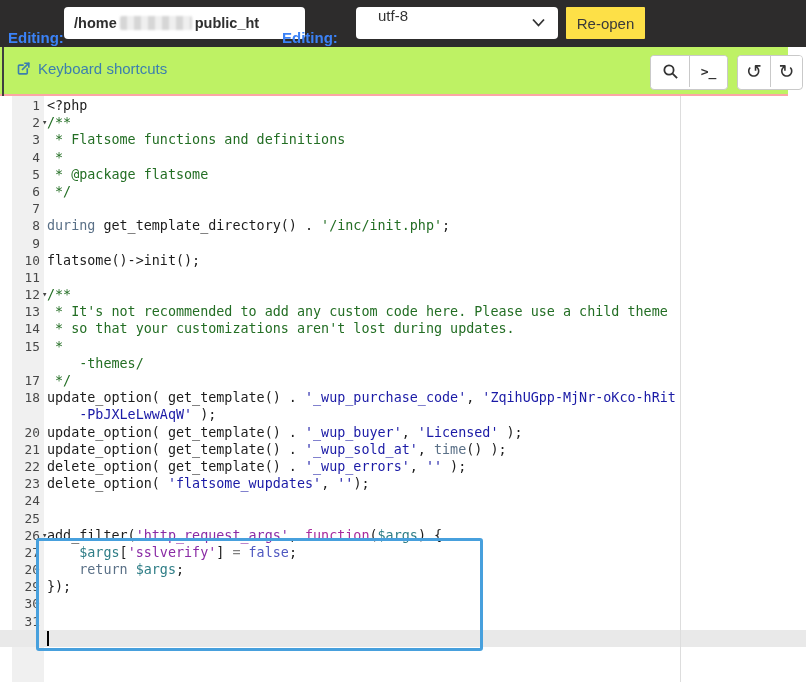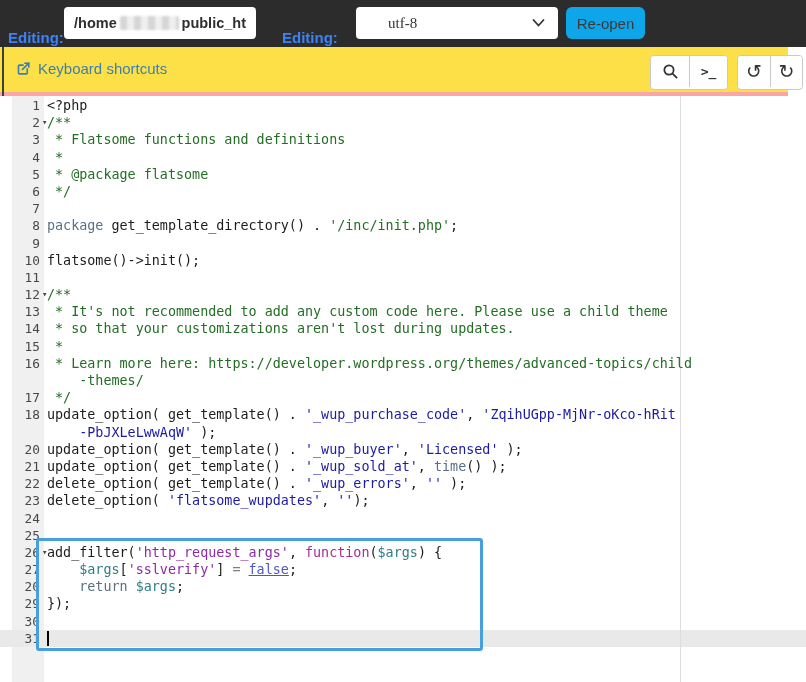--- a/index.html
+++ b/index.html
@@ -3,39 +3,39 @@
 <meta charset="utf-8">
 <style>
   html,body{margin:0;padding:0;}
   body{width:806px;height:682px;position:relative;overflow:hidden;background:#fff;
        font-family:"Liberation Sans",sans-serif;}
 
   
   .hdr{position:absolute;left:0;top:0;width:806px;height:47px;background:#2d2c2c;}
   .hdr-label{position:absolute;top:14px;height:47px;display:flex;align-items:center;
              color:#3b82f6;font-weight:bold;font-size:15px;}
-  .path-box{position:absolute;left:64px;top:7px;width:192px;height:32px;background:#fff;
+  .path-box{position:absolute;left:64px;top:7px;width:241px;height:32px;background:#fff;
             border-radius:4px;box-sizing:border-box;display:flex;align-items:center;
             padding:16px 10px;font-size:14.5px;font-weight:bold;color:#2f2f2f;cursor:text;}
   .redact{display:inline-block;width:72px;height:14px;margin:0 3px;border-radius:2px;
           background:repeating-linear-gradient(90deg,#d6d6d6 0 7px,#efefef 7px 14px),
                      repeating-linear-gradient(0deg,rgba(255,255,255,.55) 0 4px,rgba(190,190,190,.55) 4px 8px);
           filter:blur(1px);}
   .enc-select{position:absolute;left:356px;top:7px;width:202px;height:32px;background:#fff;
-              border-radius:4px;box-sizing:border-box;display:flex;align-items:center;
-              padding-left:32px;font-size:15px;color:#333;cursor:pointer;font-family:Liberation Serif, serif;}
+              border-radius:4px;box-sizing:border-box;display:flex;align-items:flex-start;
+              padding-left:22px;font-size:15px;color:#333;cursor:pointer;}
   .enc-chev{position:absolute;right:13px;top:11px;}
-  .reopen-btn{position:absolute;left:566px;top:7px;width:79px;height:32px;background:#0ea5e9;
-              border:none;border-radius:6px;font-size:15px;color:#3a3a3a;
+  .reopen-btn{position:absolute;left:566px;top:7px;width:79px;height:32px;background:#fde047;
+              border:none;border-radius:1px;font-size:15px;color:#3a3a3a;
               font-family:"Liberation Sans",sans-serif;display:flex;align-items:center;
               justify-content:center;cursor:pointer;}
 
   
-  .toolbar{position:absolute;left:0;top:47px;width:788px;height:49px;background:#fde047;
-           border-bottom:4px solid #fca5a5;box-sizing:border-box;}
+  .toolbar{position:absolute;left:0;top:47px;width:788px;height:49px;background:#bef264;
+           border-bottom:2px solid #fca5a5;box-sizing:border-box;}
   .left-edge{position:absolute;left:2px;top:47px;width:2px;height:635px;background:#3f3f3f;}
   .kbd-link{position:absolute;left:16px;top:13px;display:flex;align-items:center;gap:7px;
             color:#3c7fae;font-size:15px;cursor:pointer;}
   .btn-group{position:absolute;top:8px;height:33px;display:flex;border:1px solid #c9c9c9;
              border-radius:4px;overflow:hidden;background:#fff;}
   .grp1{left:650px;} .grp2{left:737px;}
   .tbtn{width:38px;height:31px;display:flex;align-items:center;justify-content:center;
         background:#fff;border:none;cursor:pointer;padding:0;}
   .grp2 .tbtn{width:32px;}
   .tbtn + .tbtn{border-left:1px solid #c9c9c9;}
@@ -52,21 +52,21 @@
        font-family:"DejaVu Sans Mono",monospace;font-size:13.4px;color:#1c1c1c;}
   .ln{position:absolute;left:0;top:0;width:40px;text-align:right;color:#474747;font-size:12.8px;}
   .fold{position:absolute;left:42px;top:0;color:#444;font-size:9px;}
   .codeline{position:absolute;left:47px;top:0;}
   .caret{position:absolute;left:47px;width:2px;height:15px;background:#000;z-index:3;}
   .hl-box{position:absolute;left:36px;top:442px;width:447px;height:113px;border:3px solid #47a0dd;
           border-radius:3px;box-sizing:border-box;z-index:4;pointer-events:none;}
 
   .tk-plain{color:#1c1c1c;text-align:center;} .tk-green{color:#236e24;} .tk-navy{color:#1a1aa6;}
   .tk-purple{color:#8a2ba5;} .tk-slate{color:#5a7087;} .tk-magenta{color:#a82b9d;}
-  .tk-teal{color:#2e7d86;} .tk-gray{color:#7f7f7f;} .tk-blue{color:#4e57c0;text-decoration:underline;}
+  .tk-teal{color:#2e7d86;} .tk-gray{color:#7f7f7f;} .tk-blue{color:#4e57c0;}
 </style>
 </head>
 <body>
 
 <div class="hdr">
   <span class="hdr-label" style="left:8px">Editing:</span>
   <div class="path-box">
     <span>/home</span>
       <span class="redact"></span>
       <span>public_ht</span>
@@ -118,29 +118,28 @@
   <div class="active-hl" id="active-hl" style="top: 534.2px;"></div>
   <div class="print-margin"></div>
   <div class="rows" id="rows">
       <div class="row"><span class="ln">1</span><span class="codeline"><span class="tk-plain">&lt;?php</span></span></div>
       <div class="row"><span class="ln">2</span><span class="fold">▾</span><span class="codeline"><span class="tk-green">/**</span></span></div>
       <div class="row"><span class="ln">3</span><span class="codeline"><span class="tk-green"> * Flatsome functions and definitions</span></span></div>
       <div class="row"><span class="ln">4</span><span class="codeline"><span class="tk-green"> *</span></span></div>
       <div class="row"><span class="ln">5</span><span class="codeline"><span class="tk-green"> * @package flatsome</span></span></div>
       <div class="row"><span class="ln">6</span><span class="codeline"><span class="tk-green"> */</span></span></div>
       <div class="row"><span class="ln">7</span><span class="codeline"></span></div>
-      <div class="row"><span class="ln">8</span><span class="codeline"><span class="tk-slate">package</span><span class="tk-plain"> get_template_directory() . </span><span class="tk-green">'/inc/init.php'</span><span class="tk-plain">;</span></span></div>
+      <div class="row"><span class="ln">8</span><span class="codeline"><span class="tk-slate">during</span><span class="tk-plain"> get_template_directory() . </span><span class="tk-green">'/inc/init.php'</span><span class="tk-plain">;</span></span></div>
       <div class="row"><span class="ln">9</span><span class="codeline"></span></div>
       <div class="row"><span class="ln">10</span><span class="codeline"><span class="tk-plain">flatsome()-&gt;init();</span></span></div>
       <div class="row"><span class="ln">11</span><span class="codeline"></span></div>
       <div class="row"><span class="ln">12</span><span class="fold">▾</span><span class="codeline"><span class="tk-green">/**</span></span></div>
       <div class="row"><span class="ln">13</span><span class="codeline"><span class="tk-green"> * It's not recommended to add any custom code here. Please use a child theme</span></span></div>
       <div class="row"><span class="ln">14</span><span class="codeline"><span class="tk-green"> * so that your customizations aren't lost during updates.</span></span></div>
       <div class="row"><span class="ln">15</span><span class="codeline"><span class="tk-green"> *</span></span></div>
-      <div class="row"><span class="ln">16</span><span class="codeline"><span class="tk-green"> * Learn more here: https://developer.wordpress.org/themes/advanced-topics/child</span></span></div>
       <div class="row"><span class="codeline"><span class="tk-green">    -themes/</span></span></div>
       <div class="row"><span class="ln">17</span><span class="codeline"><span class="tk-green"> */</span></span></div>
       <div class="row"><span class="ln">18</span><span class="codeline"><span class="tk-plain">update_option( get_template() . </span><span class="tk-navy">'_wup_purchase_code'</span><span class="tk-plain">, </span><span class="tk-navy">'ZqihUGpp-MjNr-oKco-hRit</span></span></div>
       <div class="row"><span class="codeline"><span class="tk-plain">    </span><span class="tk-navy">-PbJXLeLwwAqW'</span><span class="tk-plain"> );</span></span></div>
       <div class="row"><span class="ln">20</span><span class="codeline"><span class="tk-plain">update_option( get_template() . </span><span class="tk-navy">'_wup_buyer'</span><span class="tk-plain">, </span><span class="tk-navy">'Licensed'</span><span class="tk-plain"> );</span></span></div>
       <div class="row"><span class="ln">21</span><span class="codeline"><span class="tk-plain">update_option( get_template() . </span><span class="tk-navy">'_wup_sold_at'</span><span class="tk-plain">, </span><span class="tk-slate">time</span><span class="tk-plain">() );</span></span></div>
       <div class="row"><span class="ln">22</span><span class="codeline"><span class="tk-plain">delete_option( get_template() . </span><span class="tk-navy">'_wup_errors'</span><span class="tk-plain">, </span><span class="tk-navy">''</span><span class="tk-plain"> );</span></span></div>
       <div class="row"><span class="ln">23</span><span class="codeline"><span class="tk-plain">delete_option( </span><span class="tk-navy">'flatsome_wupdates'</span><span class="tk-plain">, </span><span class="tk-navy">''</span><span class="tk-plain">);</span></span></div>
       <div class="row"><span class="ln">24</span><span class="codeline"></span></div>
       <div class="row"><span class="ln">25</span><span class="codeline"></span></div>

